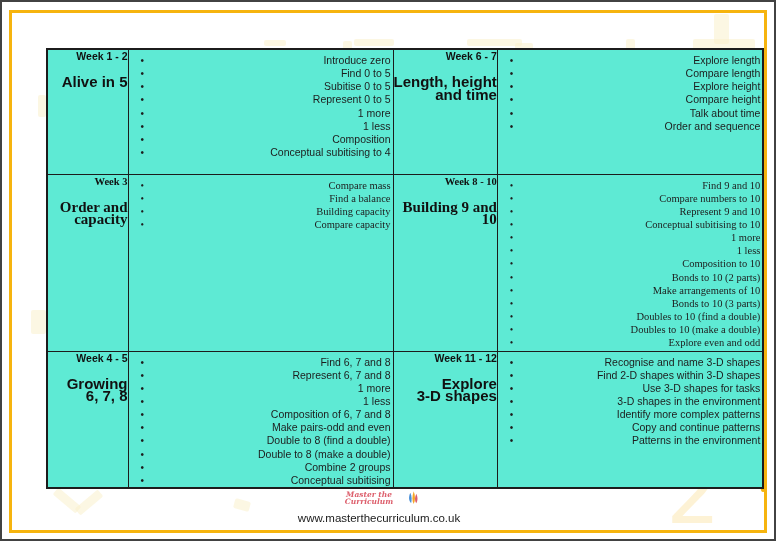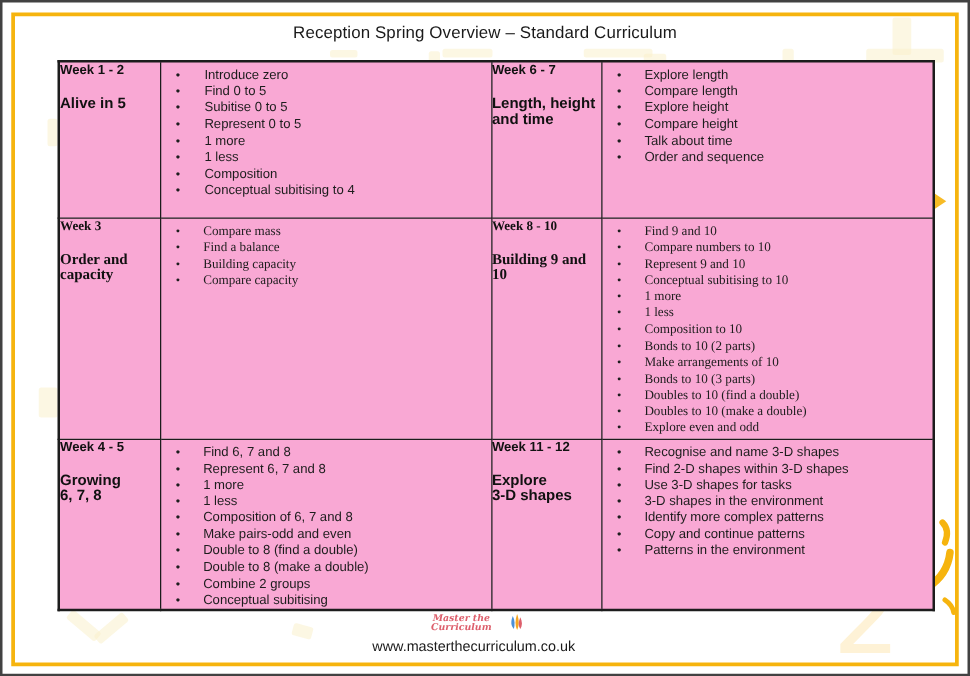--- a/index.html
+++ b/index.html
@@ -33,27 +33,27 @@
   .swoosh{position:absolute;left:732px;top:412px;z-index:1;}
   .page-title{
     position:absolute;top:16px;left:0;width:100%;text-align:center;z-index:2;
     font-size:13.5px;letter-spacing:.1px;color:#1A1A1A;
   }
   table.curriculum{
     position:absolute;left:44px;top:46px;z-index:2;
     border-collapse:collapse;table-layout:fixed;background:transparent;
     border:2px solid var(--tborder);
   }
-  table.curriculum td{border:1px solid var(--tborder);vertical-align:top;padding:0;background:#f9a8d4;}
+  table.curriculum td{border:1px solid var(--tborder);vertical-align:top;padding:0;background:#5eead4;text-align:right;}
   tr.row-1{height:125px;}
   tr.row-2{height:177px;font-family:Liberation Serif, serif;}
   tr.row-3{height:105px;}
   .week-cell{padding:6px 2px 0 13px;}
   .week-label{font-weight:bold;font-size:10.5px;line-height:13px;white-space:nowrap;color:#111;}
-  .week-topic{font-weight:bold;font-size:12px;line-height:12.5px;margin-top:13px;white-space:pre;color:#111;}
+  .week-topic{font-weight:bold;font-size:15px;line-height:12.5px;margin-top:13px;white-space:pre;color:#111;}
   ul.items{list-style:none;margin:0;padding:4px 2px 0 0;font-size:10.5px;line-height:13.15px;}
   ul.items li{position:relative;padding-left:34px;}
   ul.items li::before{content:"\2022";position:absolute;left:12px;top:0;font-size:10px;}
   ul.items.tight li{padding-left:35px;}
   .logo{
     position:absolute;top:488px;left:50%;transform:translateX(-58%);z-index:2;
     display:flex;align-items:center;gap:14px;
   }
   .logo-text{
     font-family:"DejaVu Serif","Liberation Serif",serif;font-style:italic;font-weight:bold;
@@ -87,21 +87,20 @@
   <div class="watermark">2</div>
   <div class="tri"></div>
   <svg class="swoosh" width="32" height="80" viewBox="0 0 32 80">
     <path d="M20 4 Q26 10 22 20" fill="none" stroke="#F6B40E" stroke-width="5" stroke-linecap="round"></path>
     <path d="M26 28 Q24 46 8 56" fill="none" stroke="#F6B40E" stroke-width="6" stroke-linecap="round"></path>
     <path d="M22 66 Q28 70 29 76" fill="none" stroke="#F6B40E" stroke-width="4" stroke-linecap="round"></path>
   </svg>
 
   <div class="gold-frame"></div>
 
-  <div class="page-title">Reception Spring Overview – Standard Curriculum</div>
 
   <table class="curriculum">
     <colgroup>
       <col style="width:81px">
         <col style="width:265px">
         <col style="width:88px">
         <col style="width:266px">
     </colgroup>
     <tbody>
       <tr class="row-1">

